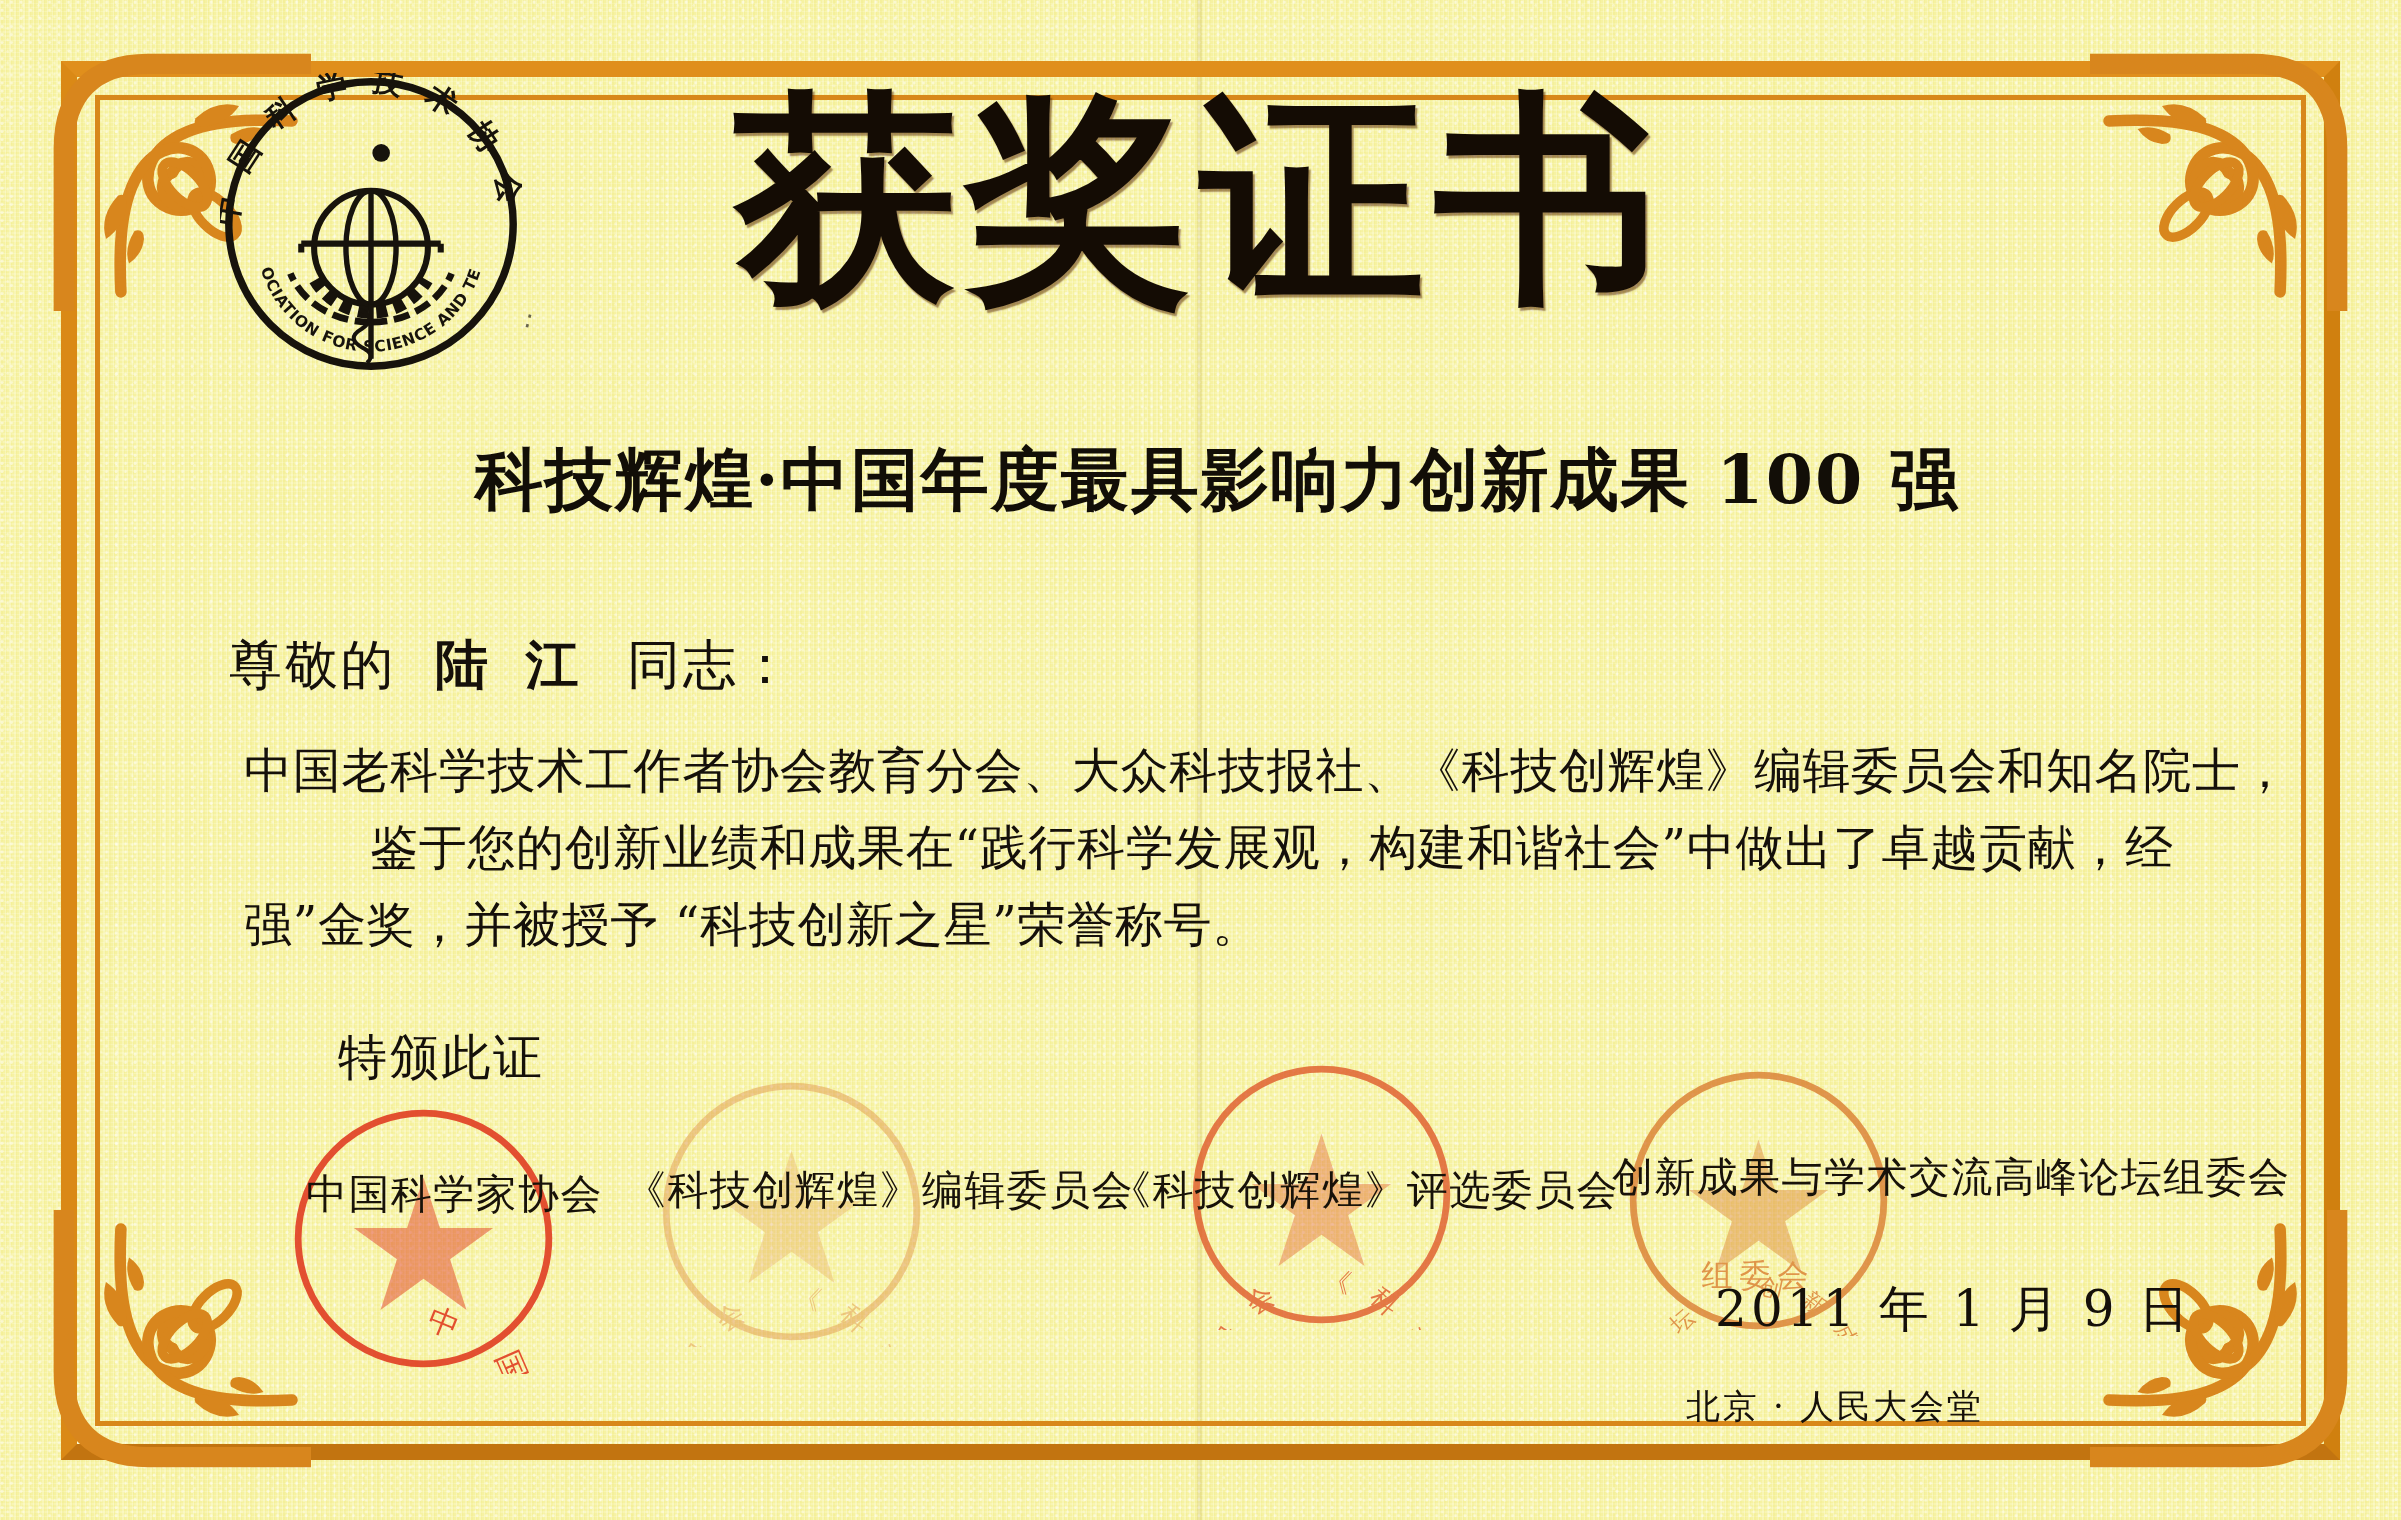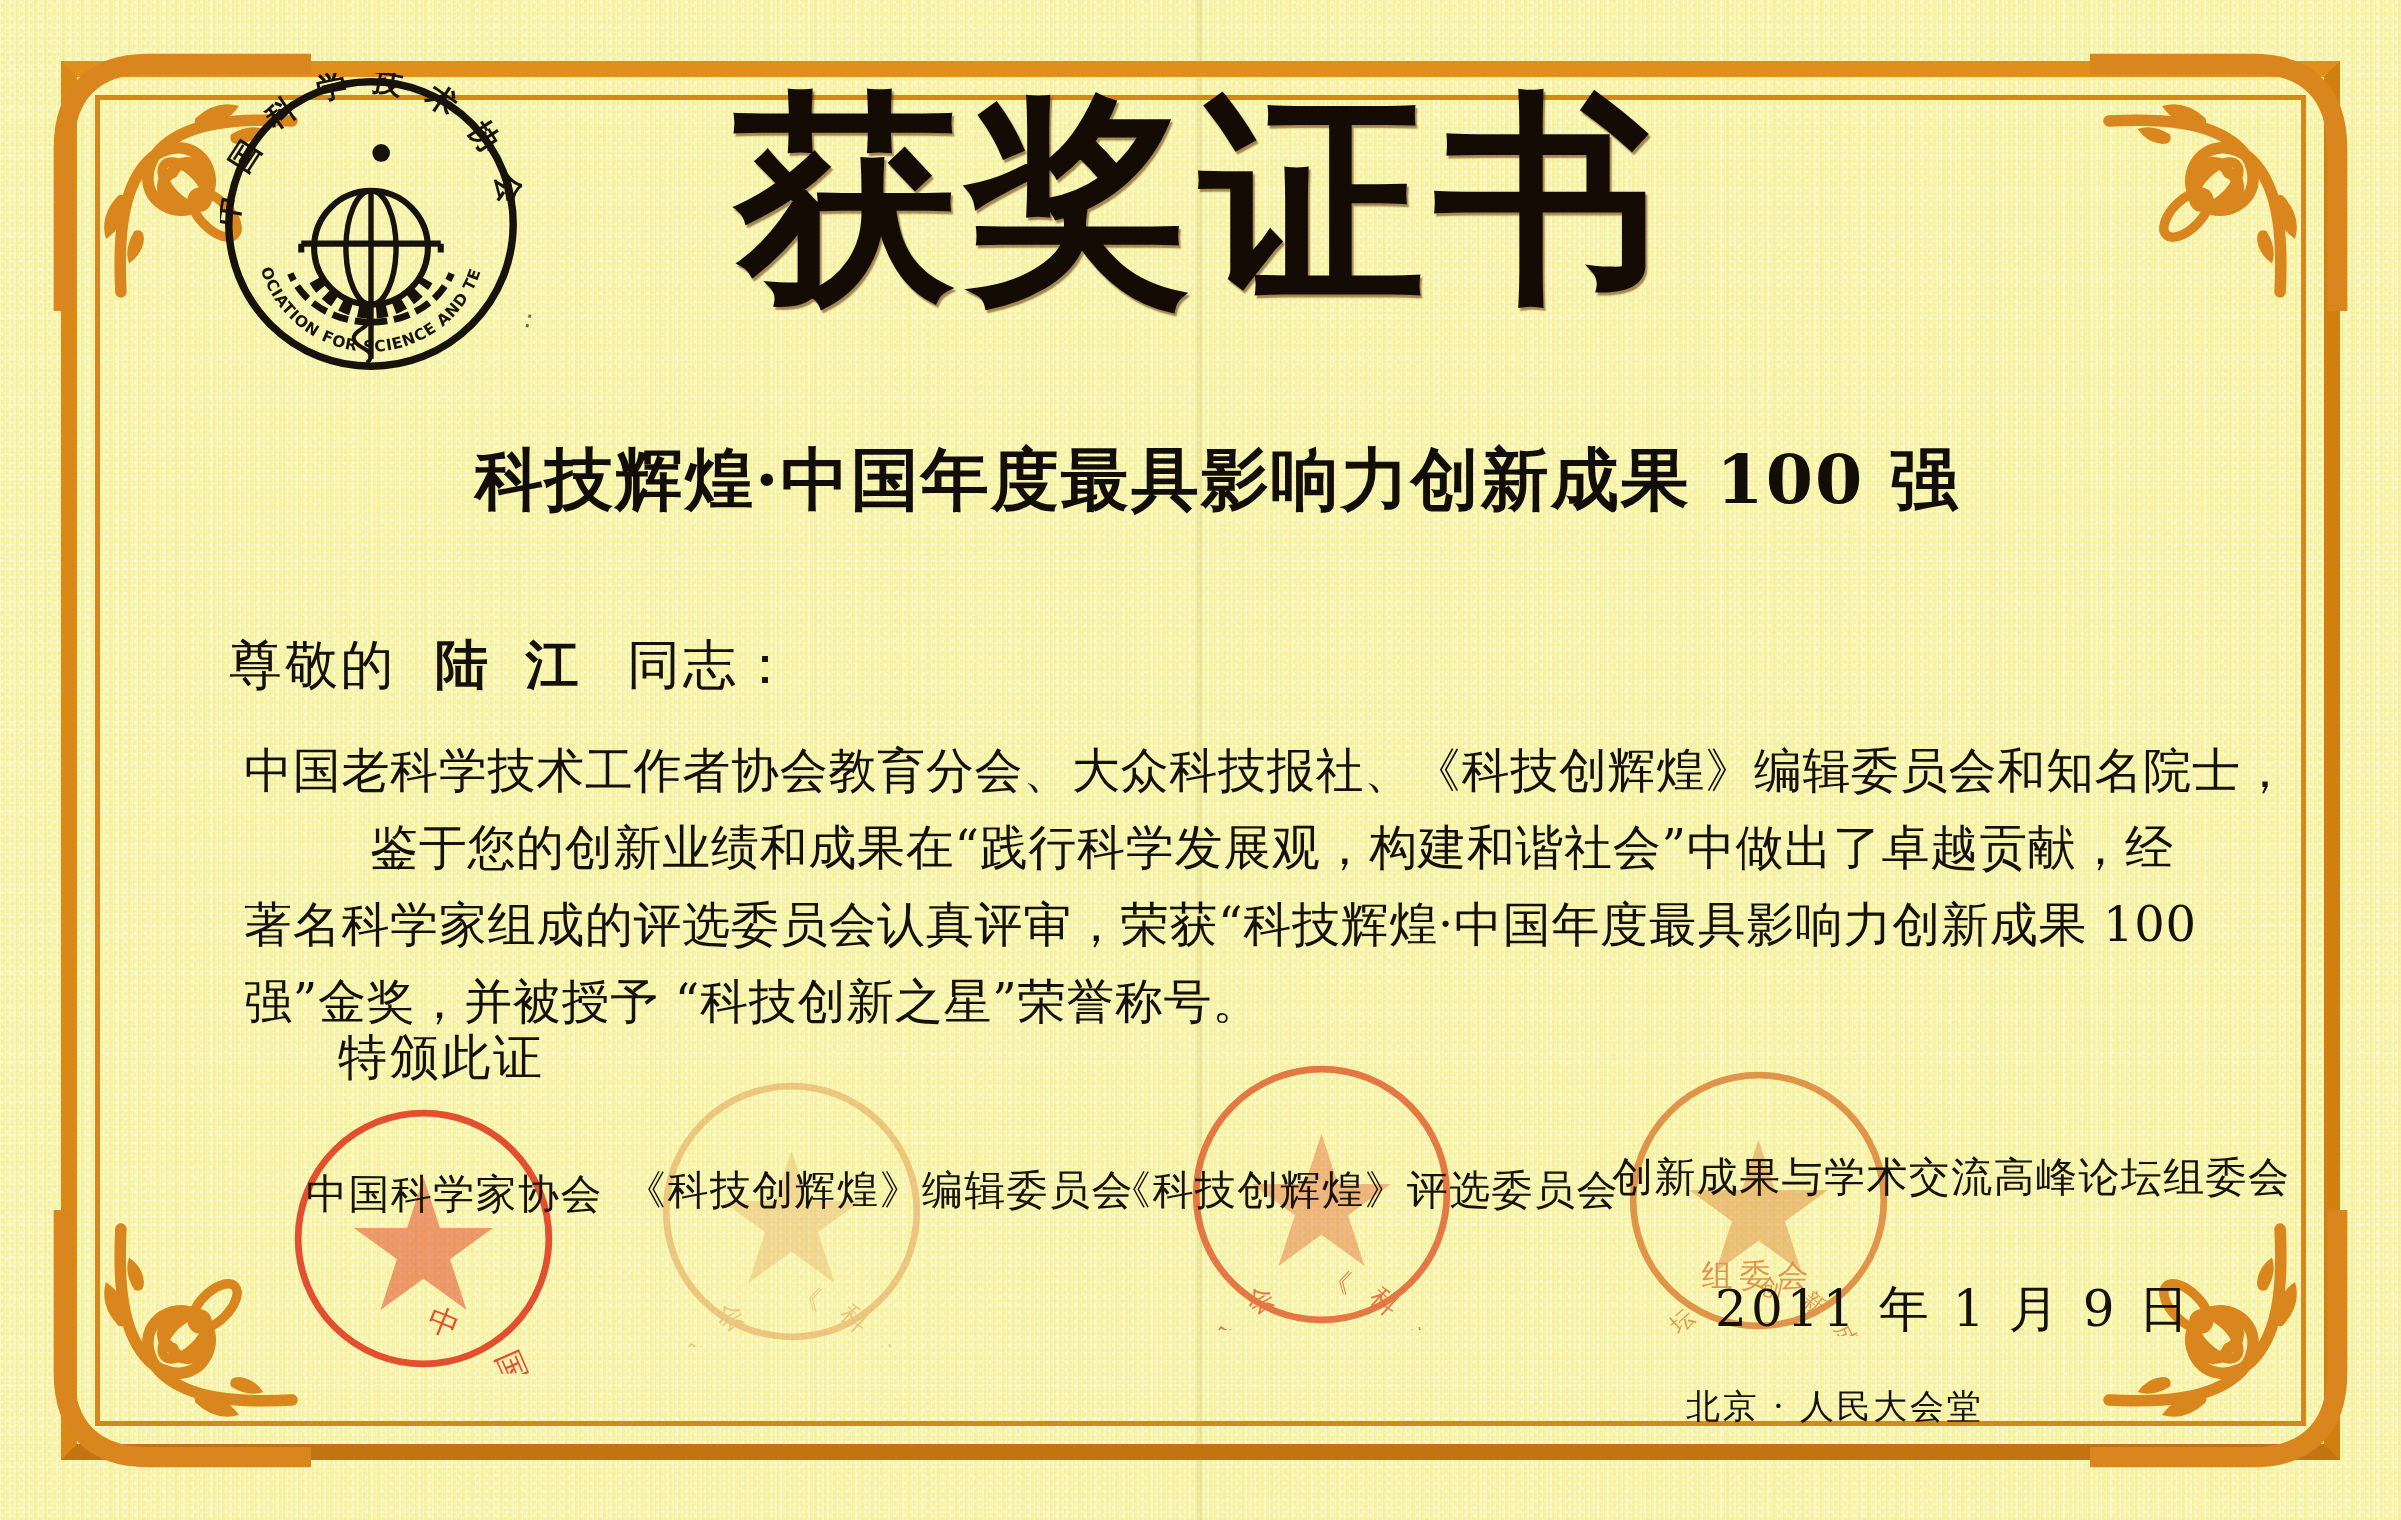--- a/index.html
+++ b/index.html
@@ -133,21 +133,20 @@
   <div class="title">获奖证书</div>
   <div class="subtitle">科技辉煌·中国年度最具影响力创新成果 100 强</div>
 
   <div class="salutation">
     <span>尊敬的</span><span class="recipient">陆 江</span><span>同志：</span>
   </div>
 
   <div class="body-block">
     <div class="line">中国老科学技术工作者协会教育分会、大众科技报社、《科技创辉煌》编辑委员会和知名院士，</div>
     <div class="line first">鉴于您的创新业绩和成果在“践行科学发展观，构建和谐社会”中做出了卓越贡献，经</div>
-    <div class="line">著名科学家组成的评选委员会认真评审，荣获“科技辉煌·中国年度最具影响力创新成果 100</div>
     <div class="line">强”金奖，并被授予 “科技创新之星”荣誉称号。</div>
   </div>
   <div class="closing">特颁此证</div>
 
   <div class="seal s1">
     <svg viewBox="0 0 400 400">
       <defs>
           <path id="sealRing1" d="M 200 340 A 140 140 0 1 1 199.8 340"></path>
         </defs>
       <circle cx="200" cy="200" r="185" fill="none" stroke="#e0391f" stroke-width="10"></circle>

